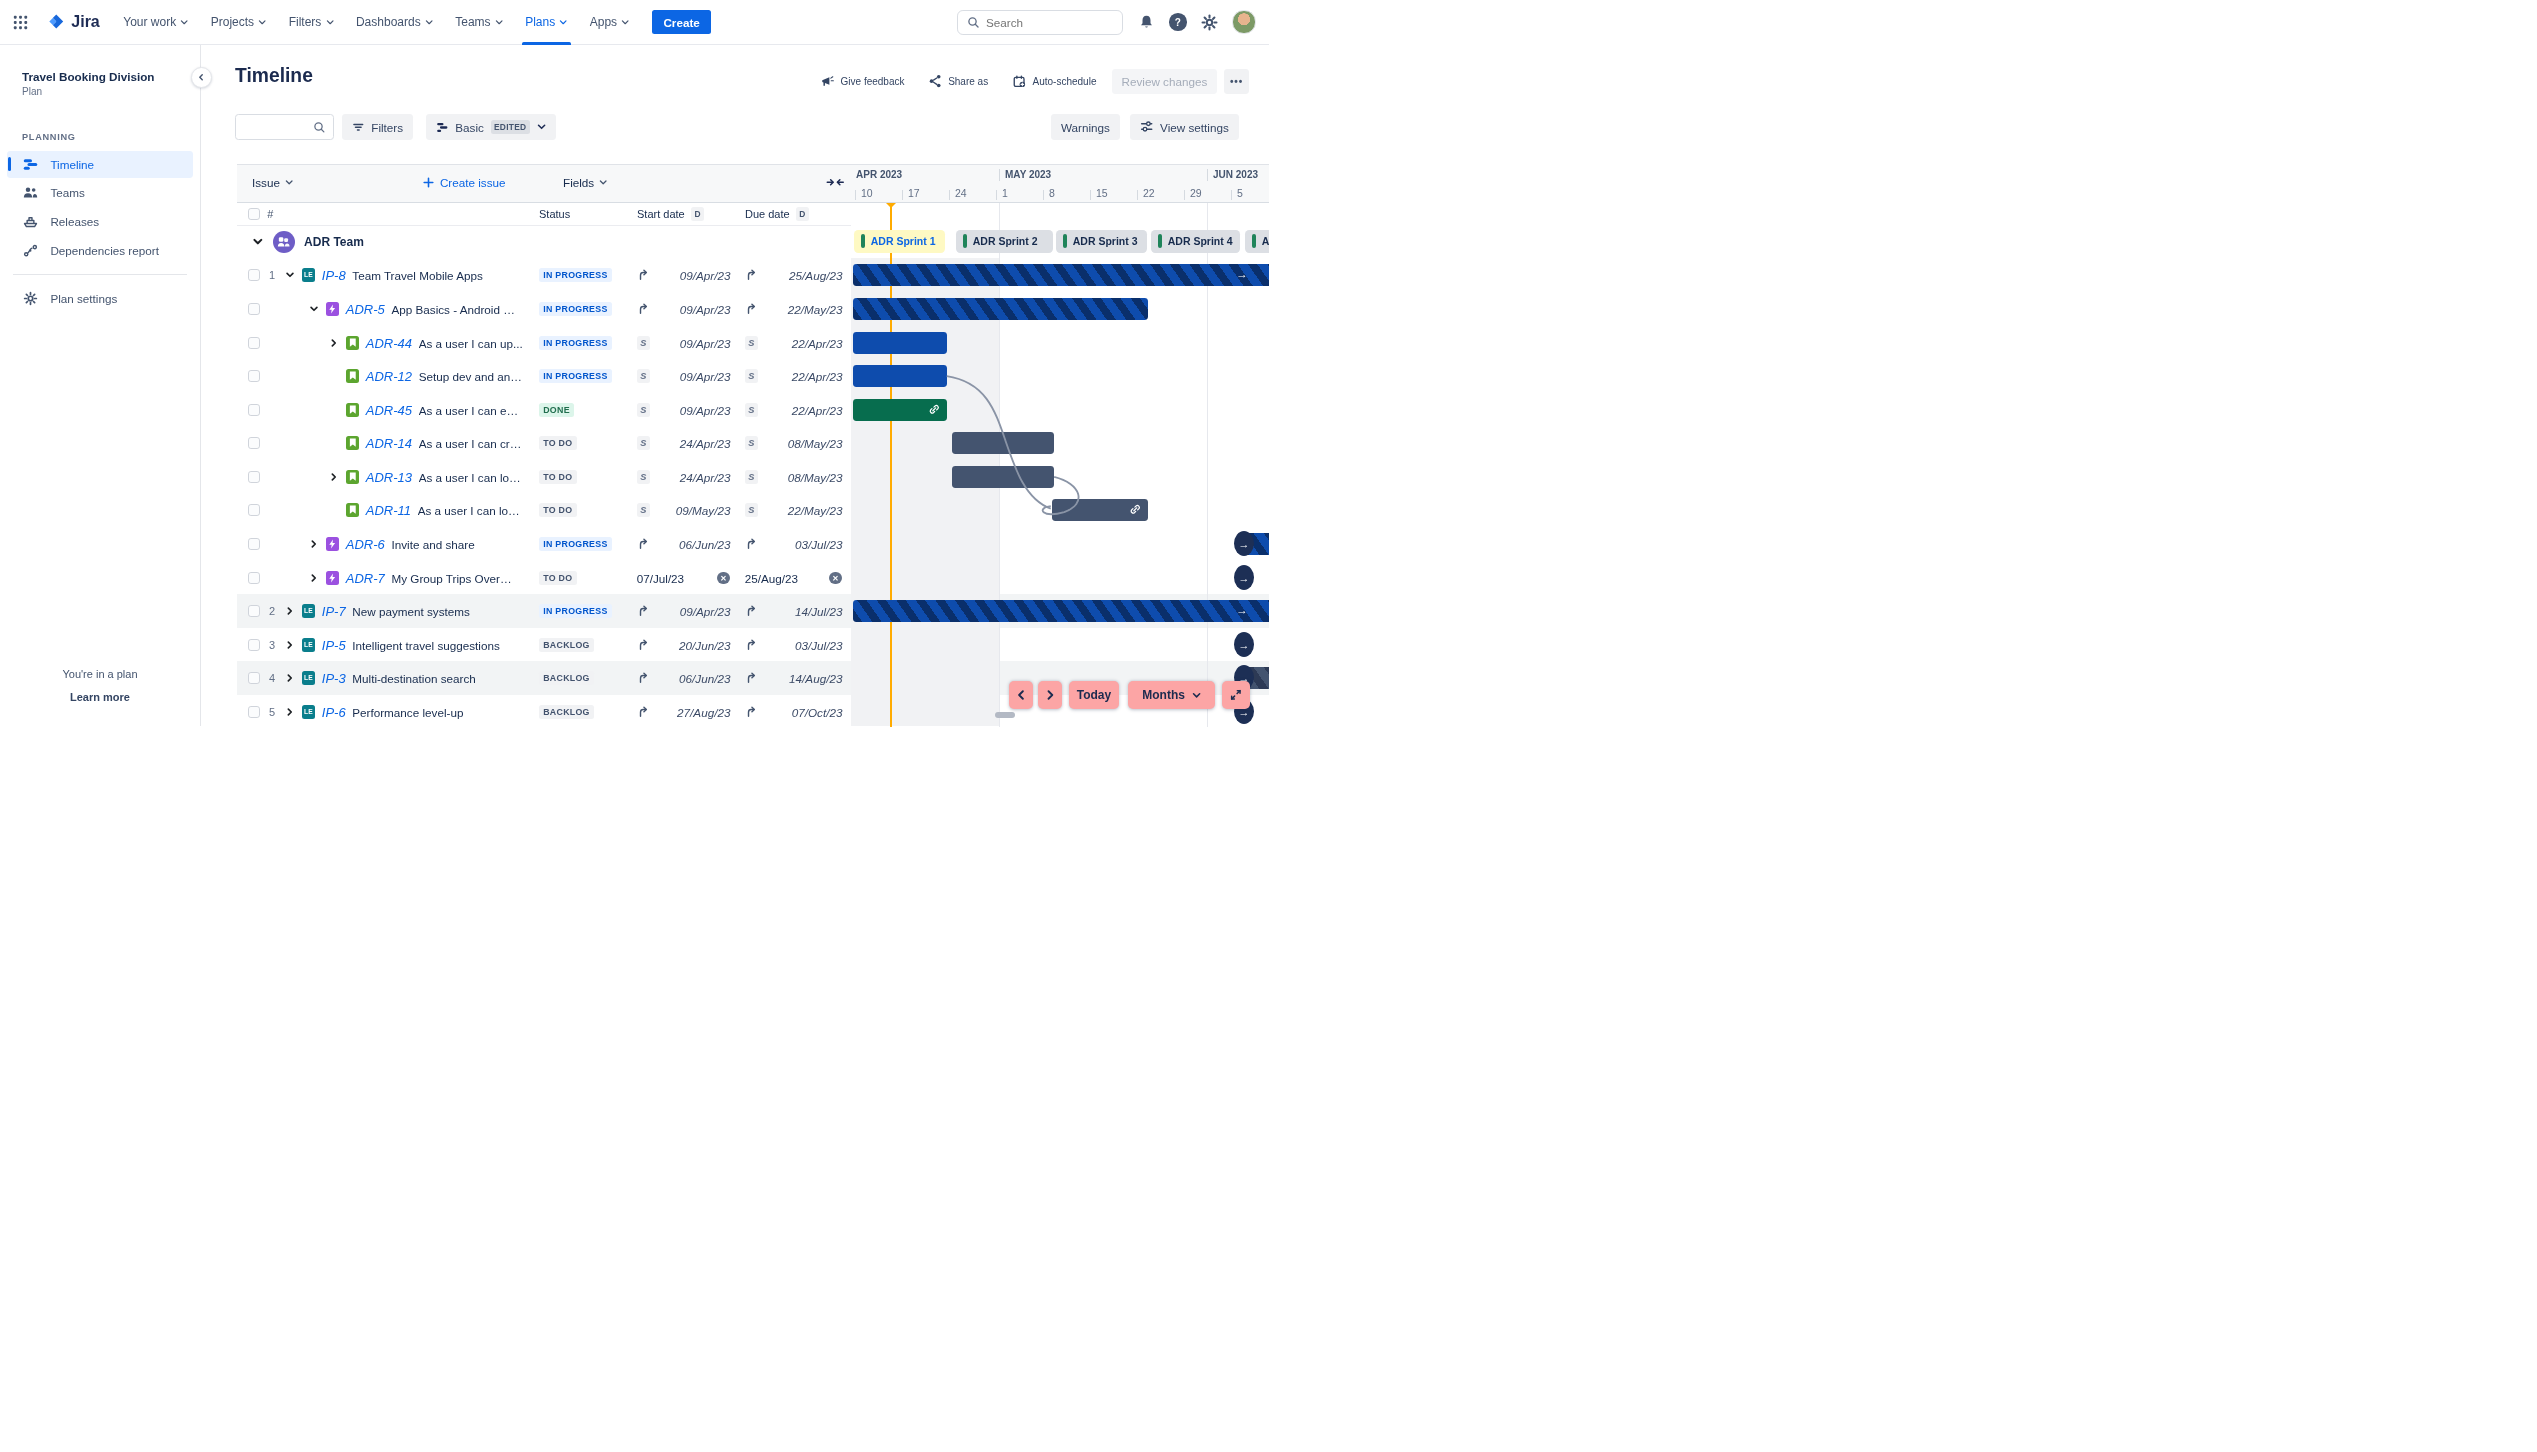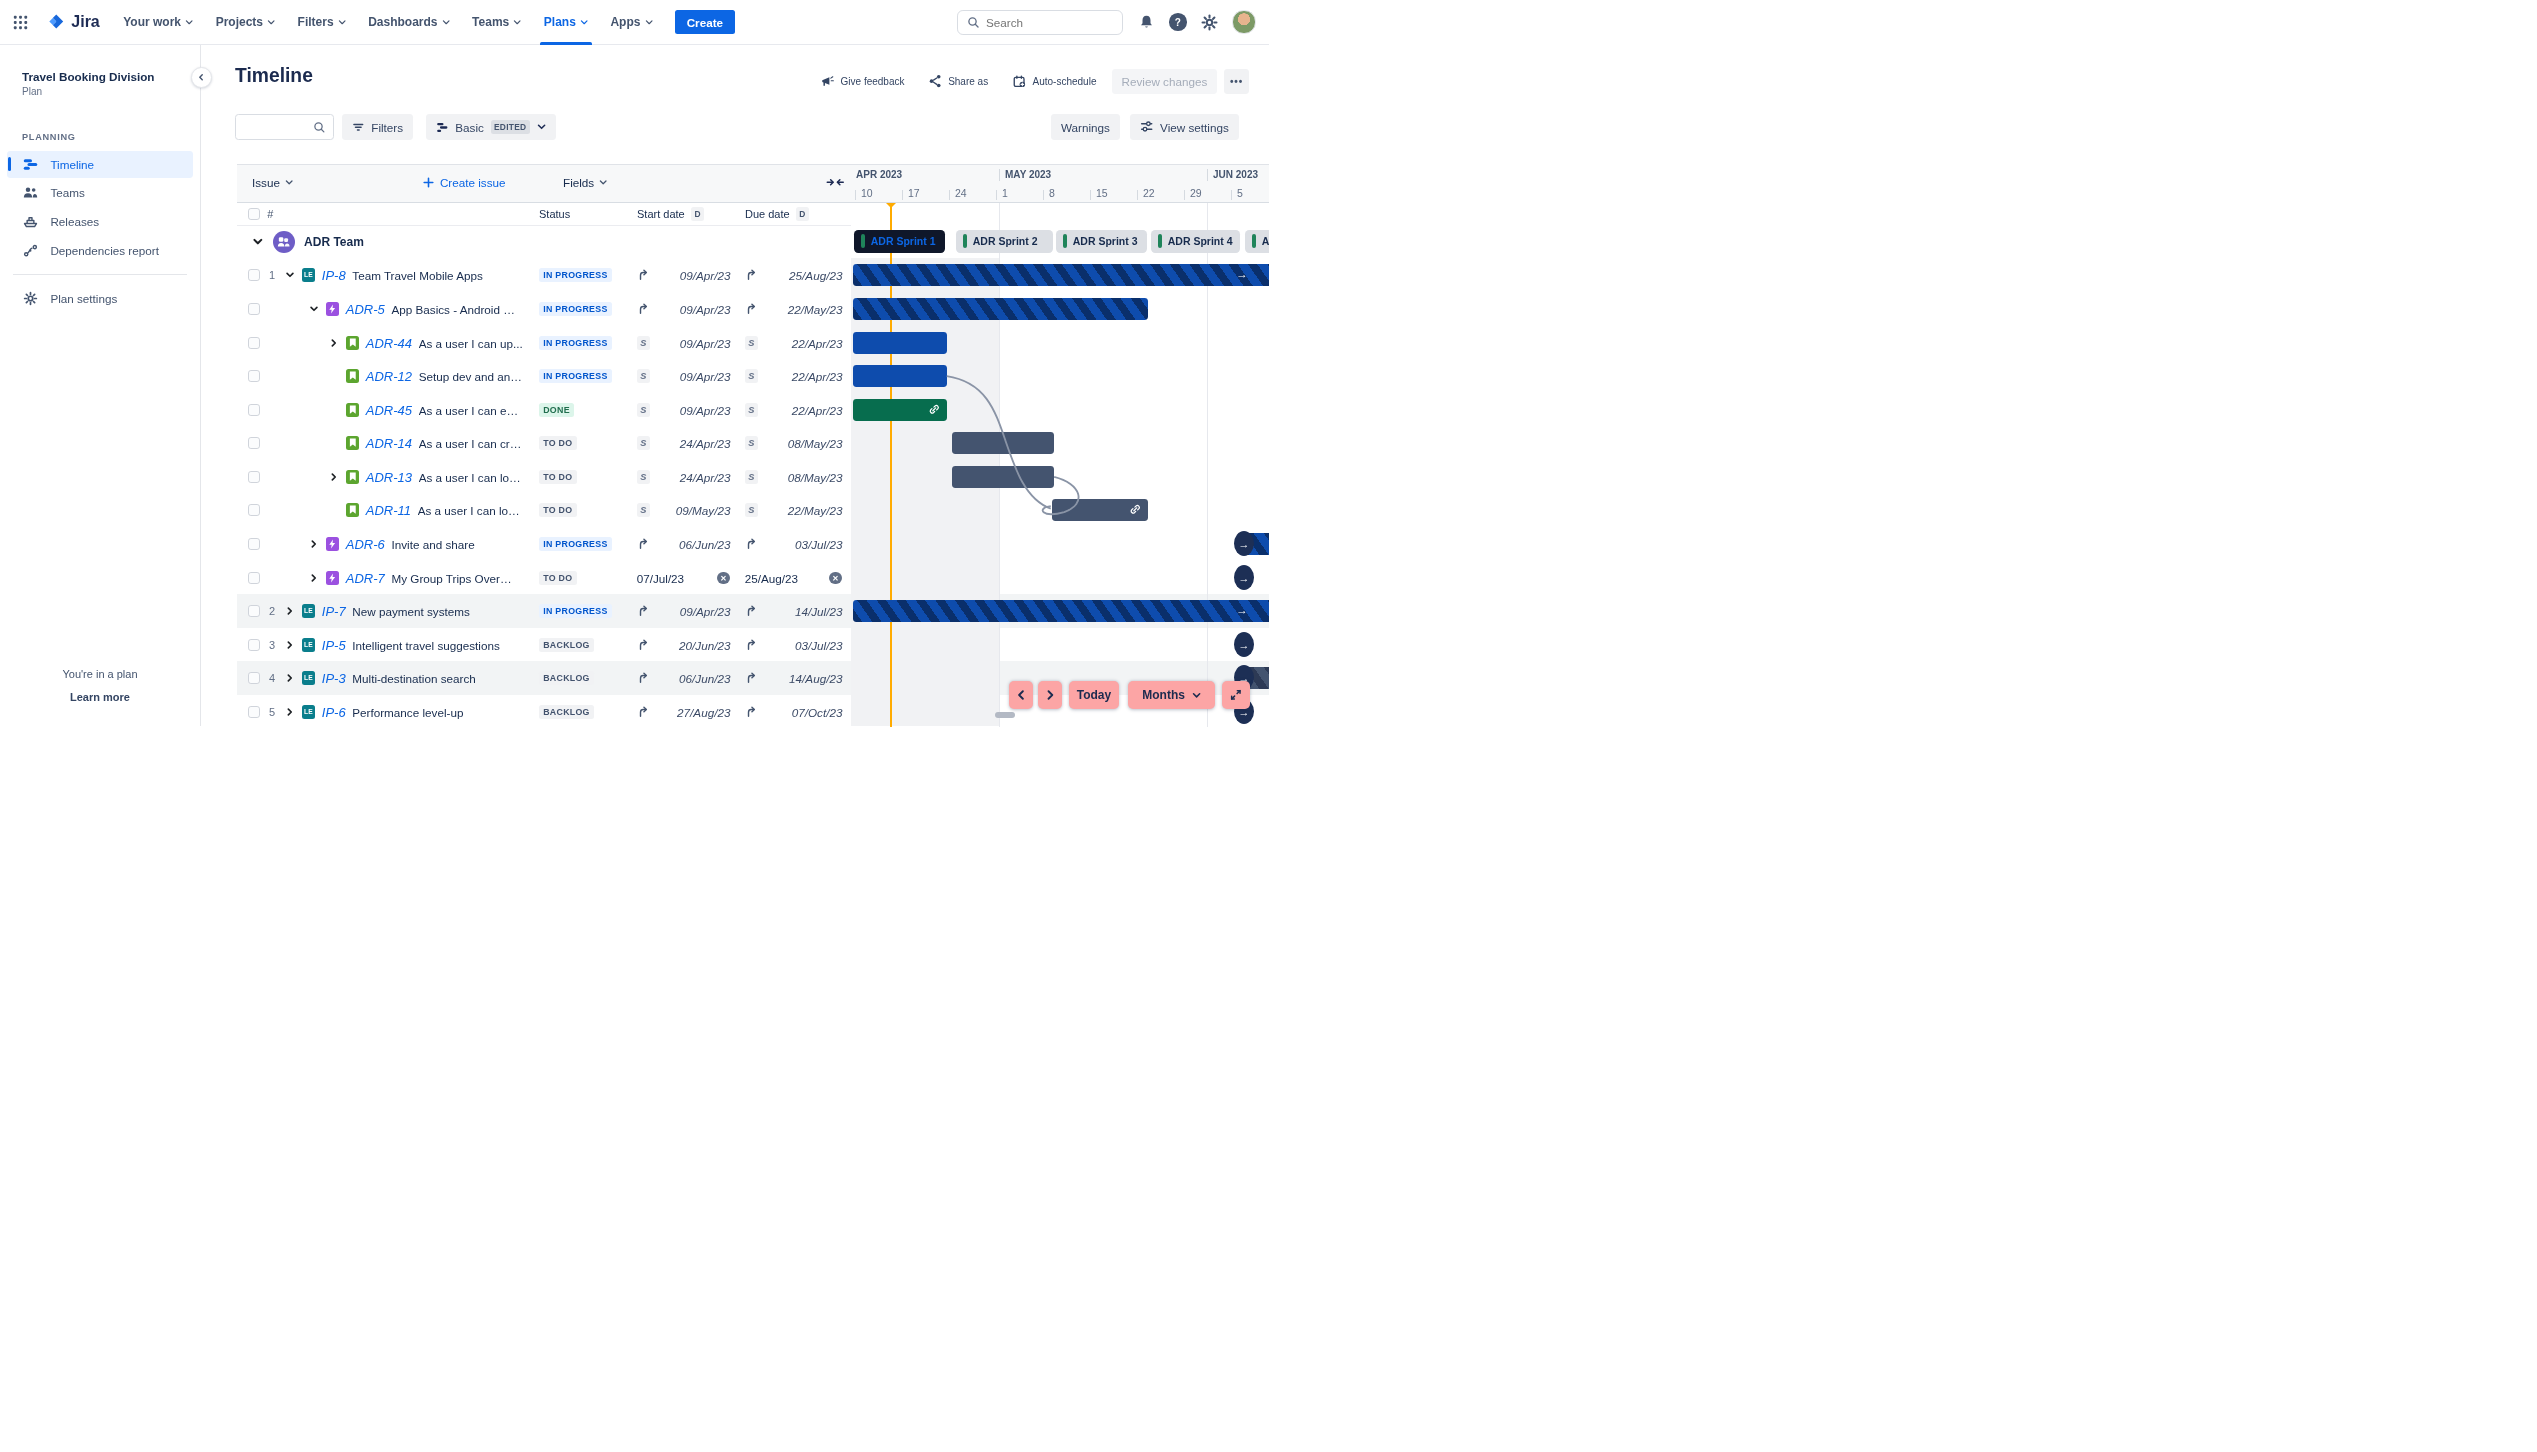--- a/index.html
+++ b/index.html
@@ -6,21 +6,21 @@
   html,body { width:1269px; height:727px; overflow:hidden; background:#fff;
     font-family:"Liberation Sans", sans-serif; color:#172B4D; }
   #app { position:relative; width:1269px; height:727px; background:#fff; }
   .abs { position:absolute; }
   
   #topnav { position:absolute; left:0; top:0; width:1269px; height:45px; background:#fff;
     border-bottom:0.8px solid #E7E9EE; display:flex; align-items:center; z-index:60; }
   .nav-left { display:flex; align-items:center; gap:18.5px; padding-left:13.4px; }
   .nav-items { display:flex; align-items:center; gap:22px; margin-left:23.5px; }
   .nav-item { display:flex; align-items:center; gap:4.2px; font-size:12px; color:#44546E;
-    font-weight:700; height:45px; cursor:pointer; position:relative; }
+    font-weight:400; height:45px; cursor:pointer; position:relative; }
   .nav-item.active { color:#0C66E4; }
   .nav-item.active::after { content:""; position:absolute; left:-3.4px; right:-3.4px; bottom:0;
     height:2.5px; background:#0C66E4; border-radius:1.7px 1.7px 0 0; }
   .create-btn { background:#0C66E4; color:#fff; font-size:11.7px; font-weight:600;
     border:none; border-radius:2.5px; padding:5.9px 11.7px; margin-left:22px; cursor:pointer; }
   .nav-right { margin-left:auto; display:flex; align-items:center; gap:14.3px; padding-right:13.4px; }
   .top-search { display:flex; align-items:center; gap:6.7px; width:166px; height:25px;
     border:1.3px solid #D9DDE3; border-radius:5.9px; padding:0 8.4px; color:#626F86; }
   .top-search input { border:none; outline:none; font-size:11.7px; width:117px; color:#44546E;
     font-family:inherit; background:transparent; }
@@ -101,21 +101,21 @@
   .mon-label { position:absolute; top:169px; font-size:10px; font-weight:700; color:#44546E; z-index:12; }
   .mon-tick { position:absolute; top:169px; width:0.8px; height:11.7px; background:#D5DAE0; z-index:12; }
   .wk { position:absolute; top:187px; font-size:10.5px; color:#626F86; z-index:12; }
   .wk-tick { position:absolute; top:190px; width:0.8px; height:10px; background:#D5DAE0; z-index:12; }
   .today-line { position:absolute; left:890px; top:203px; width:1.7px; height:524px; background:#FFAB00; z-index:3; }
   .today-tri { position:absolute; left:886px; top:203px; width:0; height:0; z-index:3;
     border-left:5px solid transparent; border-right:5px solid transparent; border-top:5.9px solid #FFAB00; }
   .sprint { position:absolute; top:230px; height:22.7px; border-radius:4.2px; display:flex; align-items:center;
     gap:5.9px; padding:0 6.7px; overflow:hidden; z-index:4; cursor:pointer; }
   .sprint .gpill { width:4.2px; height:14.3px; border-radius:2.5px; background:#1F845A; flex:none; }
-  .sprint.active { background:#0f172a; color:#0C66E4; }
+  .sprint.active { background:#fef9c3; color:#0C66E4; }
   .sprint.gray { background:#DCDFE4; color:#172B4D; }
   .sprint span { font-size:10.5px; font-weight:700; white-space:nowrap; }
   .bar { position:absolute; height:22px; border-radius:3.4px; z-index:5; }
   .bar-epic { background:repeating-linear-gradient(55deg,#0A2F6B 0 7.6px,#0E4CAD 7.6px 16px); }
   .bar-solid { background:#0E4CAD; }
   .bar-green { background:#076D4E; }
   .bar-slate { background:#44546F; }
   .bar-slatestripe { background:repeating-linear-gradient(55deg,#2D3A55 0 7.6px,#44546F 7.6px 16px); }
   .bar .cont-arrow { position:absolute; right:25px; top:3.4px; color:#fff; font-size:11.7px; font-weight:700; }
   .bar .linkic { position:absolute; right:6.7px; top:4.2px; }

